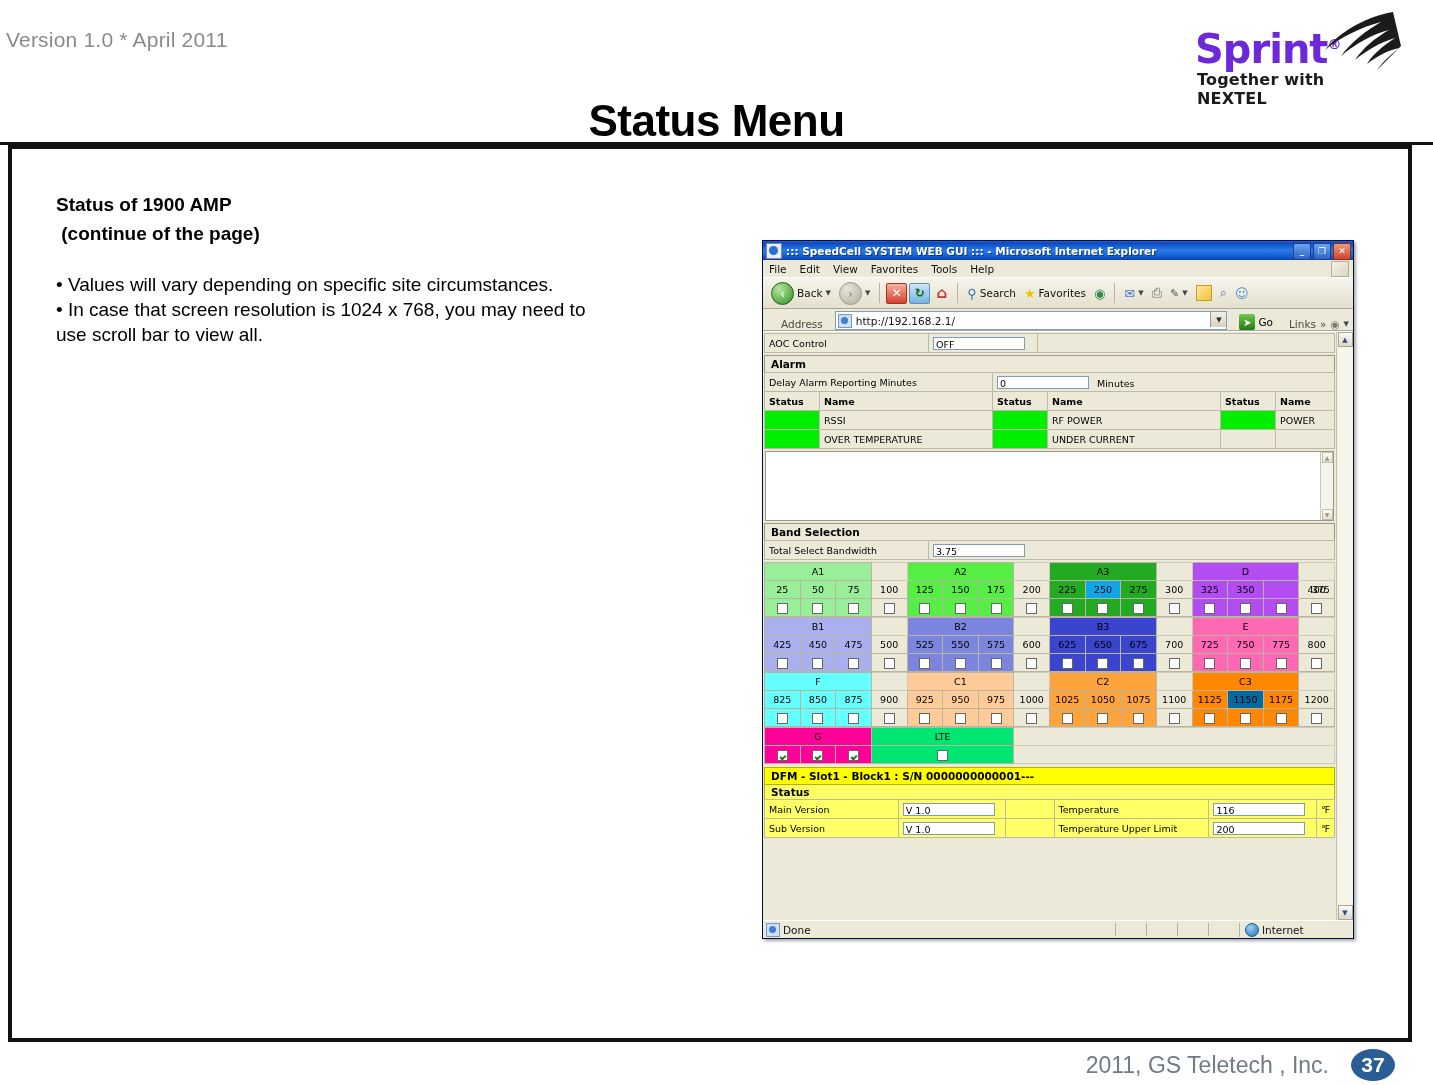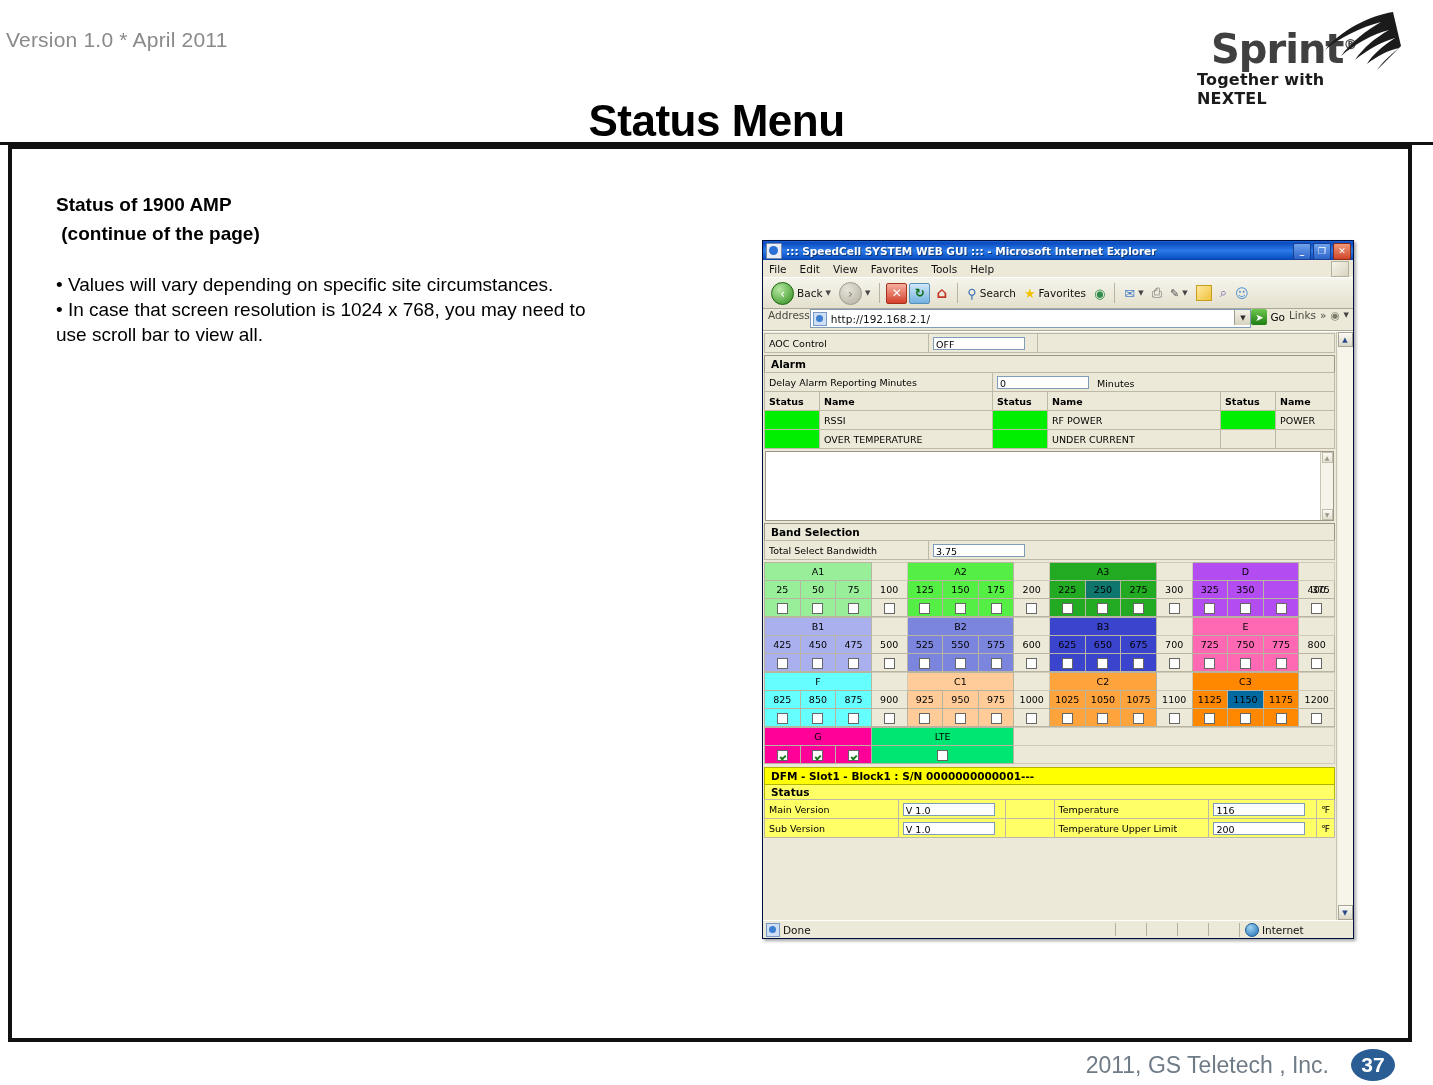--- a/index.html
+++ b/index.html
@@ -14,22 +14,22 @@
   
   .version{
     position:absolute;left:6px;top:28px;
     font-size:21px;color:#8a8a8a;font-family:"Liberation Sans",sans-serif;
     letter-spacing:.2px;
   }
   .logo{
     position:absolute;right:36px;top:14px;width:230px;height:76px;
   }
   .logo .brand{
-    position:absolute;left:44px;top:12px;
-    font-size:40px;font-weight:bold;color:#404040;letter-spacing:-1px;
+    position:absolute;left:28px;top:12px;
+    font-size:40px;font-weight:bold;color:#6d28d9;letter-spacing:-1px;
     font-family:"DejaVu Sans",sans-serif;
   }
   .logo .reg{font-size:14px;vertical-align:super;}
   .logo .tag{
     position:absolute;left:30px;top:56px;
     font-size:16px;font-weight:bold;color:#1b1b1b;letter-spacing:.2px;
     font-family:"DejaVu Sans",sans-serif;
   }
   .logo .wing{position:absolute;right:-4px;top:-4px;}
   .slide-title{
@@ -122,21 +122,21 @@
   .tb-sep{width:1px;height:20px;background:#b9b5a4;margin:0 4px;}
   .arrow-circ{width:21px;height:21px;border-radius:50%;display:flex;align-items:center;justify-content:center;font-size:13px;color:#fff;}
   .arrow-green{background:radial-gradient(circle at 35% 30%,#b6e8a0,#2f8c1d);border:1px solid #1d6410;}
   .arrow-gray{background:radial-gradient(circle at 35% 30%,#e6e4da,#b3afa0);border:1px solid #9d998c;color:#8c8878;}
   .caret{font-size:7px;color:#444;}
   .sq-btn{width:19px;height:19px;border-radius:2px;display:flex;align-items:center;justify-content:center;font-size:12px;font-weight:bold;}
   .stop-btn{background:linear-gradient(to bottom,#f6b0a0,#d4402a);color:#fff;border:1px solid #a8301d;}
   .refresh-btn{background:linear-gradient(to bottom,#cfe6f8,#73b2e0);color:#0a6b10;border:1px solid #5a90b8;}
   .home-btn{color:#c0392b;font-size:15px;}
   .addrbar{
-    height:21px;display:flex;align-items:flex-start;gap:0;padding-left:5px;
+    height:21px;display:flex;align-items:flex-end;gap:12px;padding-left:18px;
     border-bottom:1px solid #aca899;background:#ece9d8;
   }
   .addrbar .lbl{font-size:10.5px;color:#4b4a44;}
   .addrfield{
     flex:1;height:17px;background:#fff;border:1px solid #7f9db9;
     display:flex;align-items:center;gap:4px;padding-left:2px;position:relative;
   }
   .addrfield .favic{width:12px;height:12px;background:#cfe0f5;border:1px solid #7799c4;flex:none;position:relative;}
   .addrfield .favic:after{content:"";position:absolute;left:2px;top:2px;width:7px;height:7px;border-radius:50%;background:#3d7fd1;}
   .addrfield .url{font-size:10.5px;color:#111;white-space:nowrap;}
@@ -423,21 +423,21 @@
                 <tr>
                   <td style="background: rgb(153, 238, 153); width: 34px;">25</td>
                   <td style="background: rgb(153, 238, 153); width: 34px;">50</td>
                   <td style="background: rgb(153, 238, 153); width: 34px;">75</td>
                   <td class="gap" style="width: 34px;">100</td>
                   <td style="background: rgb(85, 238, 68); width: 34px;">125</td>
                   <td style="background: rgb(85, 238, 68); width: 34px;">150</td>
                   <td style="background: rgb(85, 238, 68); width: 34px;">175</td>
                   <td class="gap" style="width: 34px;">200</td>
                   <td style="background: rgb(34, 170, 34); width: 34px;">225</td>
-                  <td style="background: #0f766e; width: 34px; text-align: center;">250</td>
+                  <td style="background: #0ea5e9; width: 34px; text-align: center;">250</td>
                   <td style="background: rgb(34, 170, 34); width: 34px;">275</td>
                   <td class="gap" style="width: 34px;">300</td>
                   <td style="background: rgb(179, 77, 242); width: 34px;">325</td>
                   <td style="background: rgb(179, 77, 242); width: 34px;">350</td>
                   <td style="background: rgb(179, 77, 242); width: 34px; padding-left: 48px;">375</td>
                   <td class="gap" style="width: 34px;">400</td>
                 </tr>
                 <tr>
                   <td style="background: rgb(153, 238, 153);"><span class="cbx"></span></td>
                   <td style="background: rgb(153, 238, 153);"><span class="cbx"></span></td>

